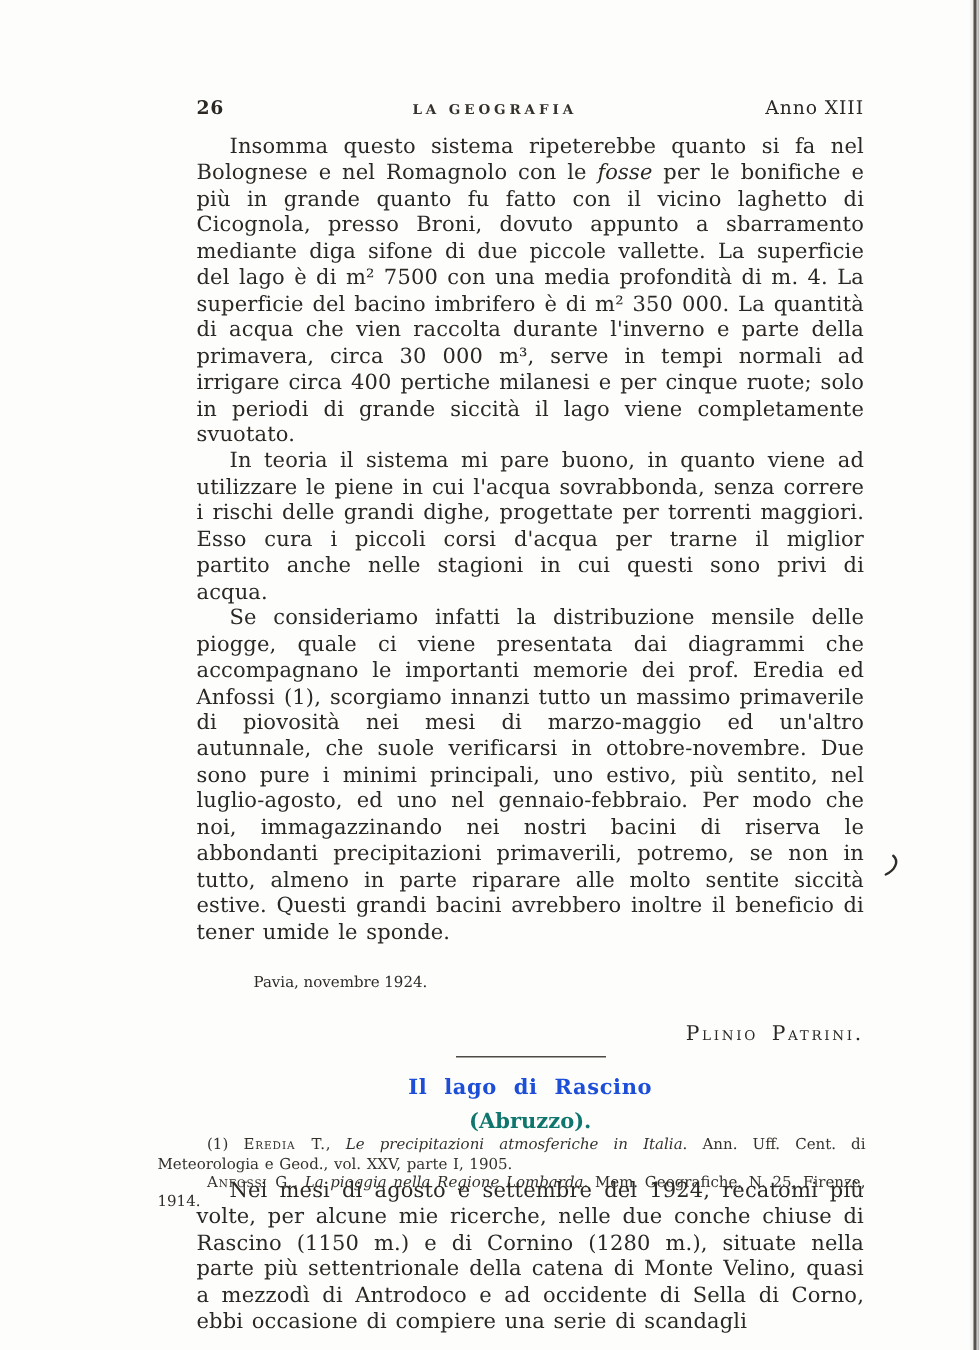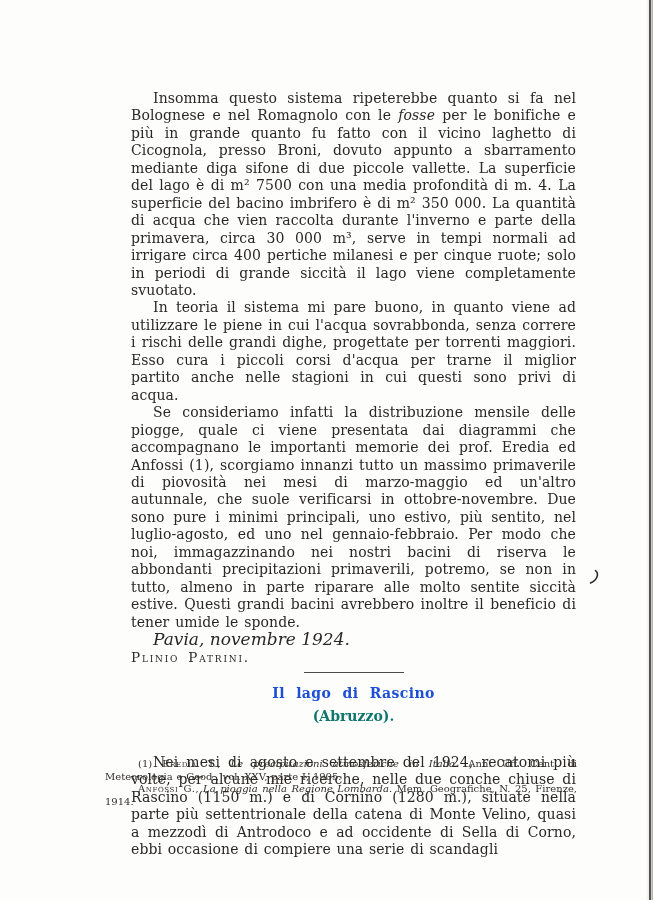--- a/index.html
+++ b/index.html
@@ -63,31 +63,30 @@
   .body-par {
     margin: 0;
     font-size: 14px;
     line-height: 17.45px;
     text-align: justify;
     text-indent: 22px;
     word-spacing: 1.2px;
     letter-spacing: 0.1px;
   }
   .dateline {
-    margin: 0;
-    font-size: 17px;
+    margin: 16px;
+    font-size: 10px;
     line-height: 17.45px;
     text-indent: 22px;
-    font-style: italic;
   }
   .signature {
     margin: 0;
     font-size: 13.5px;
     line-height: 17.45px;
-    text-align: left;
+    text-align: right;
     font-variant: small-caps;
     letter-spacing: 1.8px;
     word-spacing: 3px;
   }
   .separator-rule {
     width: 100px;
     height: 0;
     border-top: 1.5px solid #4d4a46;
     margin: 6px auto 0 auto;
   }
@@ -130,20 +129,25 @@
     position: absolute;
     top: 569px;
     left: 588px;
   }
 </style>
 </head>
 <body>
 
 <div class="page">
 
+  <div class="running-header">
+    <span class="page-number">26</span>
+    <span class="journal-title">LA GEOGRAFIA</span>
+    <span class="issue-label">Anno XIII</span>
+  </div>
 
   <div class="article-column">
     <p class="body-par"><span>Insomma questo sistema ripeterebbe quanto si fa nel Bolognese e nel Romagnolo con le </span><span style="font-style: italic;">fosse</span><span> per le bonifiche e più in grande quanto fu fatto con il vicino laghetto di Cicognola, presso Broni, dovuto appunto a sbarramento mediante diga sifone di due piccole vallette. La superficie del lago è di m² 7500 con una media profondità di m. 4. La superficie del bacino imbrifero è di m² 350 000. La quantità di acqua che vien raccolta durante l'inverno e parte della primavera, circa 30 000 m³, serve in tempi normali ad irrigare circa 400 pertiche milanesi e per cinque ruote; solo in periodi di grande siccità il lago viene completamente svuotato.</span></p>
     <p class="body-par"><span>In teoria il sistema mi pare buono, in quanto viene ad utilizzare le piene in cui l'acqua sovrabbonda, senza correre i rischi delle grandi dighe, progettate per torrenti maggiori. Esso cura i piccoli corsi d'acqua per trarne il miglior partito anche nelle stagioni in cui questi sono privi di acqua.</span></p>
     <p class="body-par"><span>Se consideriamo infatti la distribuzione mensile delle piogge, quale ci viene presentata dai diagrammi che accompagnano le importanti memorie dei prof. Eredia ed Anfossi (1), scorgiamo innanzi tutto un massimo primaverile di piovosità nei mesi di marzo-maggio ed un'altro autunnale, che suole verificarsi in ottobre-novembre. Due sono pure i minimi principali, uno estivo, più sentito, nel luglio-agosto, ed uno nel gennaio-febbraio. Per modo che noi, immagazzinando nei nostri bacini di riserva le abbondanti precipitazioni primaverili, potremo, se non in tutto, almeno in parte riparare alle molto sentite siccità estive. Questi grandi bacini avrebbero inoltre il beneficio di tener umide le sponde.</span></p>
     <p class="dateline">Pavia, novembre 1924.</p>
     <p class="signature">Plinio Patrini.</p>
     <div class="separator-rule"></div>
     <h1 class="section-title">Il lago di Rascino</h1>
     <h2 class="section-subtitle">(Abruzzo).</h2>

